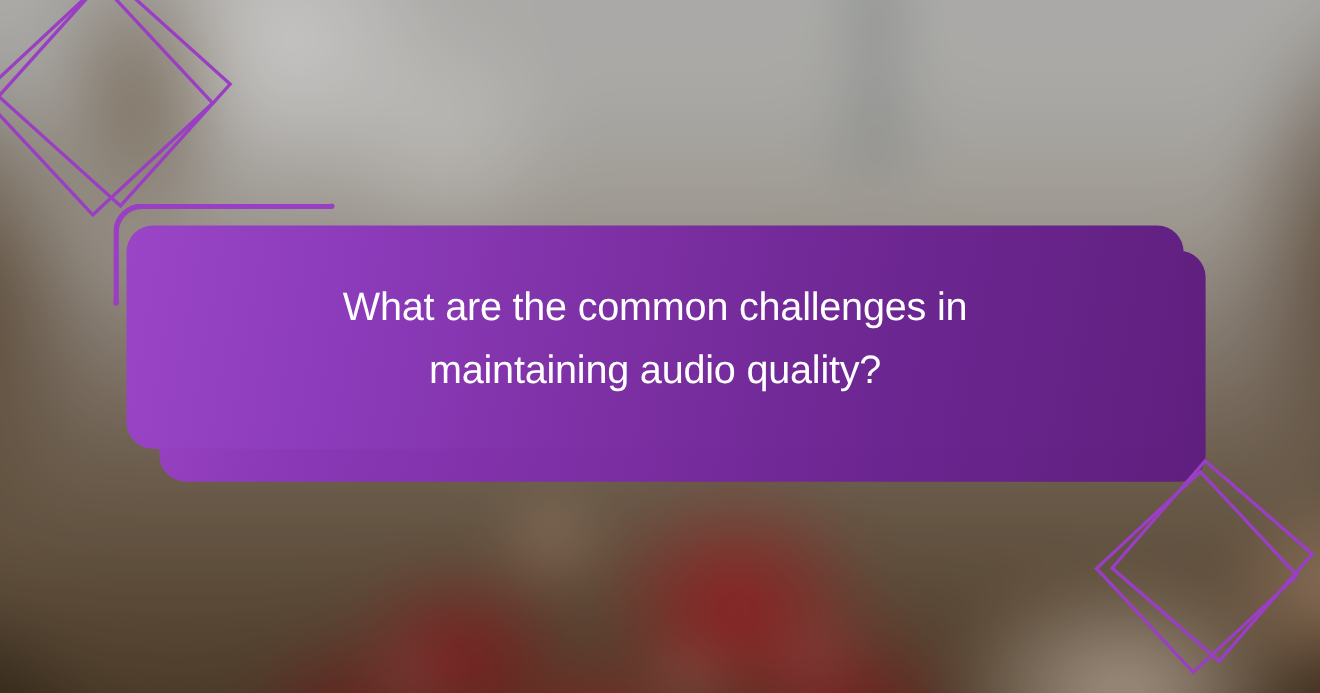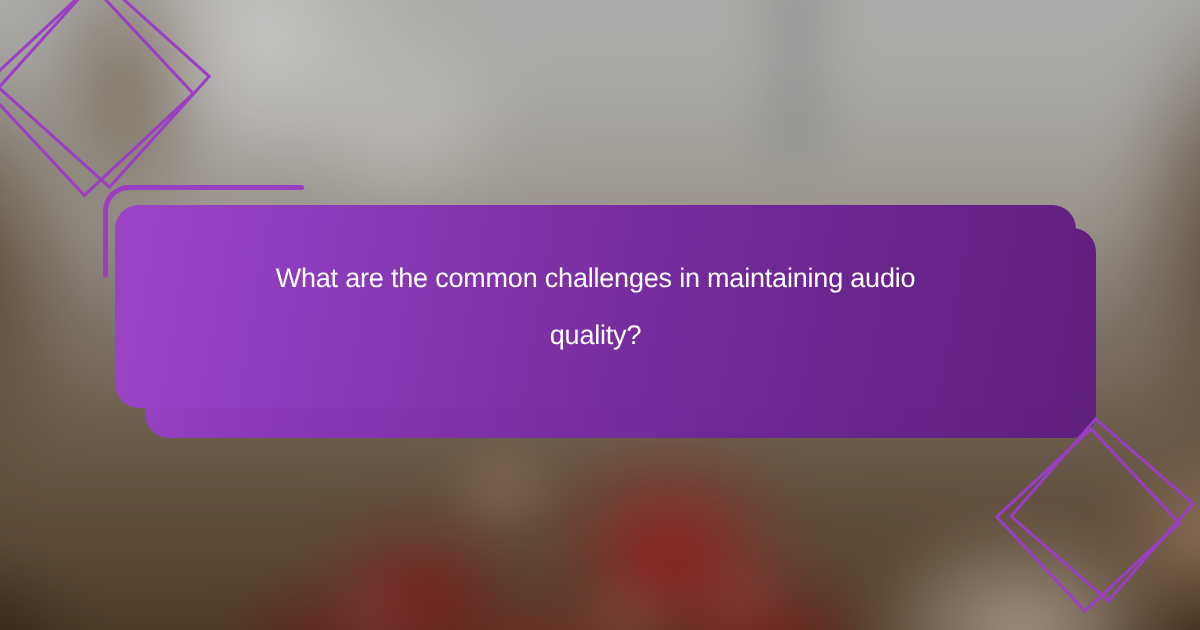--- a/index.html
+++ b/index.html
@@ -123,21 +123,21 @@
     display:flex;
     align-items:center;
     justify-content:center;
   }
 
   .headline {
     width:700px;
     text-align:center;
     color:#ffffff;
     font-family:"Liberation Sans", sans-serif;
-    font-size:27px;
+    font-size:36px;
     font-weight:400;
     line-height:57px;
     letter-spacing:-0.2px;
     text-rendering:geometricPrecision;
   }
 </style>
 </head>
 <body>
 
 <div id="stage">

